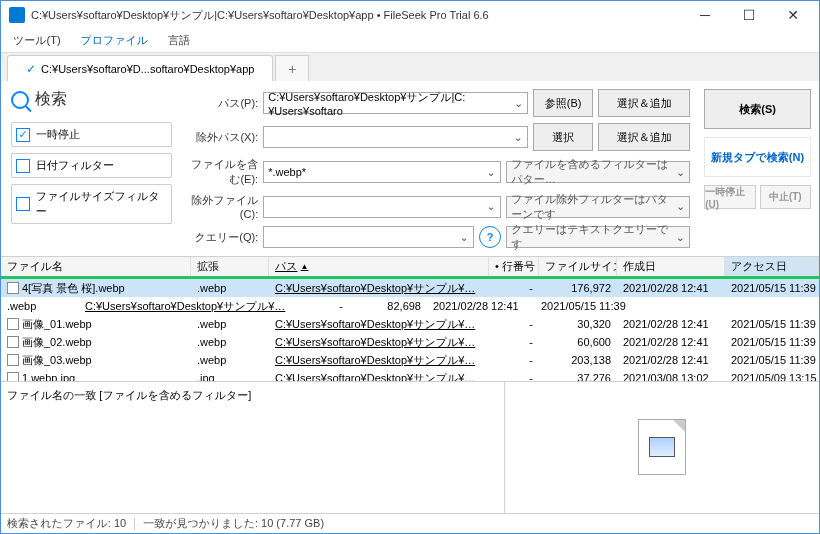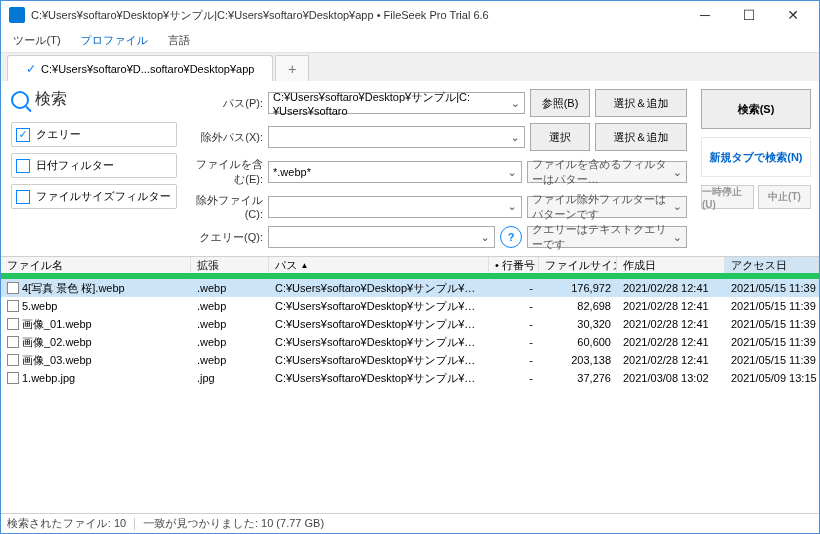--- a/index.html
+++ b/index.html
@@ -27,30 +27,30 @@
 .checkbox.unchecked { color: transparent; }
 .form-area { flex: 1; display: flex; flex-direction: column; gap: 6px; padding: 0 8px; }
 .form-row { display: flex; align-items: center; gap: 5px; }
 .form-label { width: 78px; text-align: right; color: #333; }
 .input { flex: 1; height: 22px; border: 1px solid #aaa; padding: 0 4px; display: flex; align-items: center; justify-content: space-between; background: #fff; }
 .input.wide { min-width: 238px; }
 .dd { width: 10px; text-align: center; color: #555; }
 .btn { height: 28px; padding: 0 10px; border: 1px solid #aaa; background: #eee; display: flex; align-items: center; justify-content: center; min-width: 60px; }
 .btn.wide { min-width: 92px; }
 .help-btn { width: 22px; height: 22px; border-radius: 50%; border: 1px solid #0a84ff; color: #0a84ff; display: flex; align-items: center; justify-content: center; font-weight: bold; }
-.status-input { width: 160px; height: 22px; border: 1px solid #aaa; padding: 0 4px; display: flex; align-items: center; justify-content: space-between; background: #f5f5f5; color: #555; font-size: 10px; }
+.status-input { width: 184px; height: 22px; border: 1px solid #aaa; padding: 0 4px; display: flex; align-items: center; justify-content: space-between; background: #f5f5f5; color: #555; font-size: 10px; }
 .right-actions { width: 116px; display: flex; flex-direction: column; gap: 8px; padding-left: 6px; font-weight: bold; }
 .big-btn { height: 40px; border: 1px solid #aaa; background: #eee; display: flex; align-items: center; justify-content: center; }
 .link-btn { height: 40px; color: #0066cc; display: flex; align-items: center; justify-content: center; border: 1px solid #e8e8e8; }
 .small-row { display: flex; gap: 4px; }
 .small-btn { flex: 1; height: 24px; border: 1px solid #ccc; background: #f5f5f5; color: #999; display: flex; align-items: center; justify-content: center; font-size: 10px; }
 .results { flex: 1; display: flex; flex-direction: column; overflow: hidden; }
-.table-header { display: flex; height: 22px; background: #f5f5f5; border-bottom: 6px solid #22c55e; }
+.table-header { display: flex; height: 22px; background: #f5f5f5; border-bottom: 3px solid #22c55e; }
 .th { padding: 3px 6px; border-right: 1px solid #e0e0e0; overflow: hidden; white-space: nowrap; display: flex; align-items: center; }
-.col-name { width: 190px; } .col-ext { width: 78px; } .col-path { width: 220px; } .col-line { width: 50px; text-align: right; } .col-size { width: 78px; text-align: right; } .col-cdate { width: 108px; } .col-adate { flex: 1; }
+.col-name { width: 190px; } .col-ext { width: 78px; } .col-path { width: 220px; text-decoration: underline; } .col-line { width: 50px; text-align: right; } .col-size { width: 78px; text-align: right; } .col-cdate { width: 108px; } .col-adate { flex: 1; }
 .th.col-adate { background: #d0e4f4; }
 .table-body { overflow-y: scroll; height: 108px; }
 .tr { display: flex; height: 18px; align-items: center; }
 .tr.sel { background: #cce4f7; }
 .td { padding: 1px 6px; overflow: hidden; white-space: nowrap; font-size: 11px; }
 .td.col-line, .td.col-size { justify-content: flex-end; display: flex; }
 .file-ico { display: inline-block; width: 12px; height: 12px; background: #fff; border: 1px solid #888; margin-right: 3px; vertical-align: -2px; }
 .lower-split { display: flex; height: 140px; border-top: 1px solid #d0d0d0; }
 .lower-left { width: 504px; border-right: 1px solid #d0d0d0; padding: 6px; overflow-y: scroll; }
 .lower-right { flex: 1; display: flex; align-items: center; justify-content: center; overflow-y: scroll; }
@@ -89,21 +89,21 @@
 </div>
 
 <div class="main-panel">
   <div class="left-panel">
     <div class="search-head">
       <div class="search-icon"></div>
       <span class="search-label">検索</span>
     </div>
     <div class="check-row">
       <div class="checkbox">✓</div>
-      <span>クエリー</span>
+      <span>一時停止</span>
     </div>
     <div class="check-row">
       <div class="checkbox unchecked">✓</div>
       <span>日付フィルター</span>
     </div>
     <div class="check-row">
       <div class="checkbox unchecked">✓</div>
       <span>ファイルサイズフィルター</span>
     </div>
   </div>
@@ -190,21 +190,20 @@
       <div class="tr sel">
         <div class="td col-name"><span class="file-ico"></span>4[写真 景色 桜].webp</div>
         <div class="td col-ext">.webp</div>
         <div class="td col-path">C:¥Users¥softaro¥Desktop¥サンプル¥…</div>
         <div class="td col-line">-</div>
         <div class="td col-size">176,972</div>
         <div class="td col-cdate">2021/02/28 12:41</div>
         <div class="td col-adate">2021/05/15 11:39</div>
       </div>
       <div class="tr">
-        <div class="td col-name"><span class="file-ico"></span>5.webp</div>
         <div class="td col-ext">.webp</div>
         <div class="td col-path">C:¥Users¥softaro¥Desktop¥サンプル¥…</div>
         <div class="td col-line">-</div>
         <div class="td col-size">82,698</div>
         <div class="td col-cdate">2021/02/28 12:41</div>
         <div class="td col-adate">2021/05/15 11:39</div>
       </div>
       <div class="tr">
         <div class="td col-name"><span class="file-ico"></span>画像_01.webp</div>
         <div class="td col-ext">.webp</div>
@@ -236,19 +235,29 @@
         <div class="td col-name"><span class="file-ico"></span>1.webp.jpg</div>
         <div class="td col-ext">.jpg</div>
         <div class="td col-path">C:¥Users¥softaro¥Desktop¥サンプル¥…</div>
         <div class="td col-line">-</div>
         <div class="td col-size">37,276</div>
         <div class="td col-cdate">2021/03/08 13:02</div>
         <div class="td col-adate">2021/05/09 13:15</div>
       </div>
     </div>
 
+  <div class="lower-split">
+    <div class="lower-left">
+      <span>ファイル名の一致 [ファイルを含めるフィルター]</span>
+    </div>
+    <div class="lower-right">
+      <div class="preview-ico">
+          <div class="preview-inner"></div>
+        </div>
+    </div>
+  </div>
 </div>
 
 <div class="statusbar">
   <span>検索されたファイル: 10</span>
   <div class="status-sep"></div>
   <span>一致が見つかりました: 10 (7.77 GB)</span>
 </div>
 
 </body></html>

